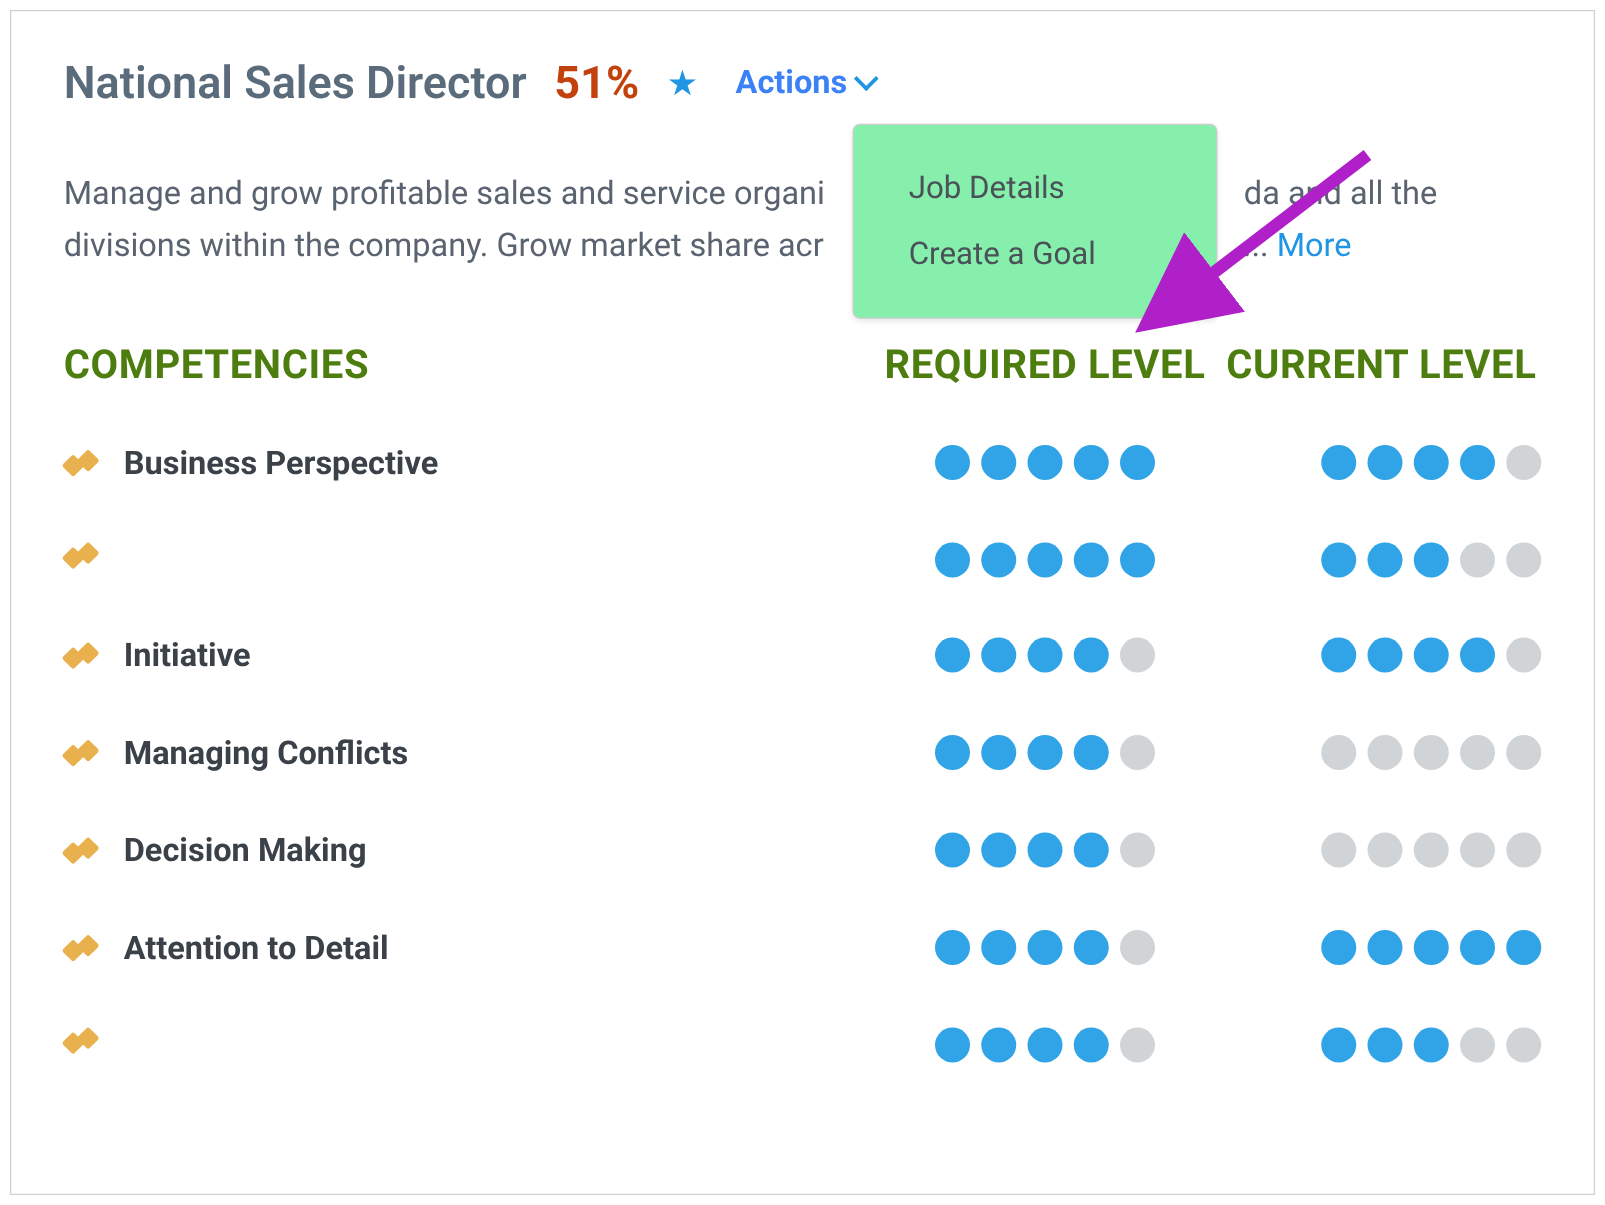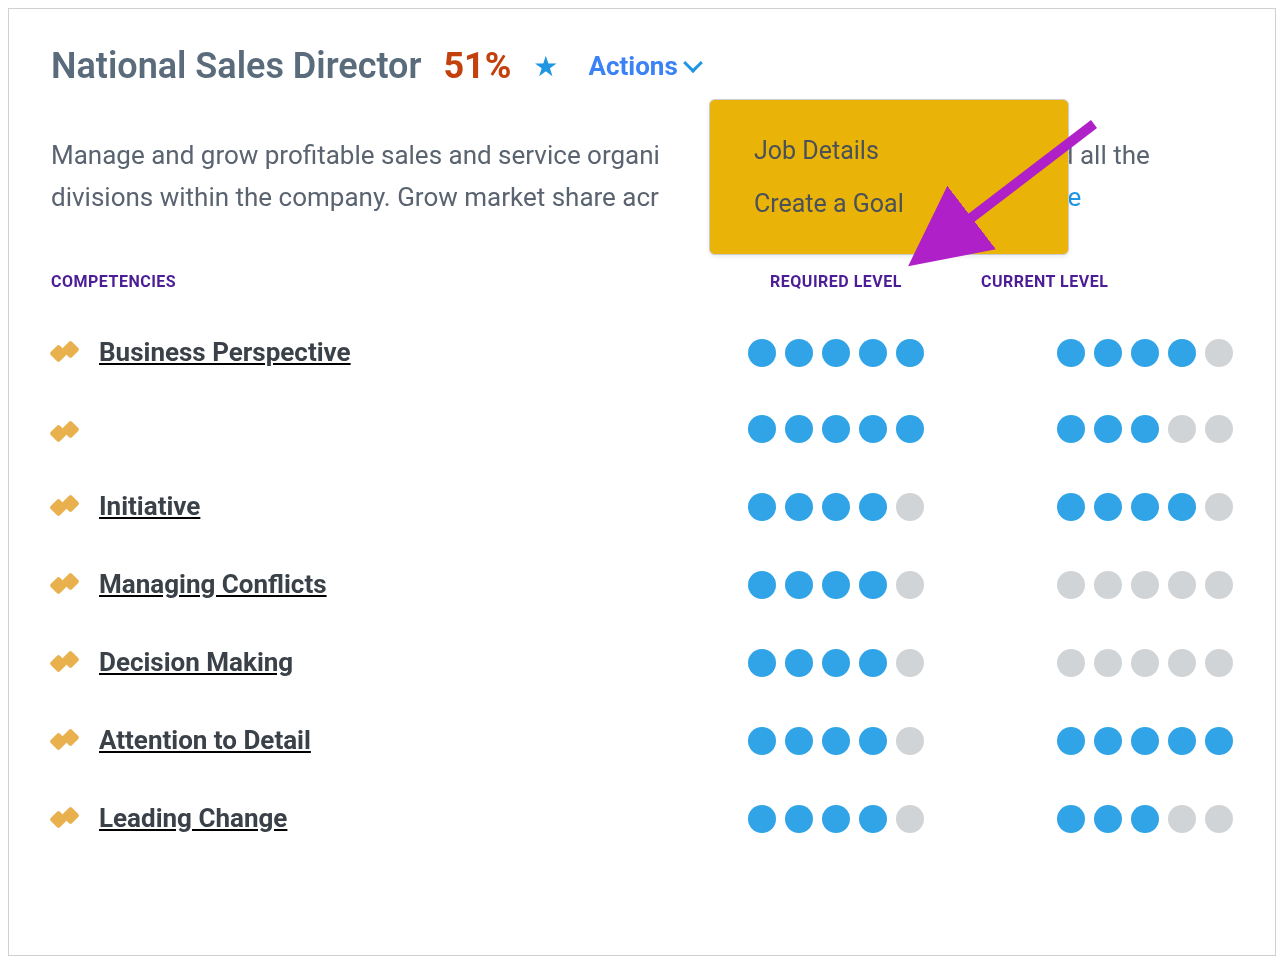--- a/index.html
+++ b/index.html
@@ -79,30 +79,29 @@
     }
     .col-required {
       flex: 0 0 290px;
       text-align: center;
     }
     .col-current {
       flex: 1;
       text-align: left;
     }
     .table-header-label {
-      font-size: 16px;
+      font-size: 32px;
       font-weight: 700;
-      color: #4c1d95;
+      color: #4d7c0f;
       letter-spacing: 0.5px;
     }
     .competency-row {
       display: flex;
-      align-items: flex-end;
+      align-items: flex-start;
       margin-bottom: 48px;
-      text-decoration: underline;
     }
     .competency-name-cell {
       display: flex;
       align-items: center;
       gap: 18px;
       flex: 0 0 640px;
     }
     .diamond-icon {
       display: inline-flex;
       position: relative;
@@ -149,23 +148,23 @@
       height: 28px;
       border-radius: 50%;
       background: #d1d4d7;
     }
     .dot.filled {
       background: #30a4e6;
     }
     .dropdown-menu {
       position: absolute;
       top: 90px;
-      left: 700px;
-      width: 360px;
-      background: #eab308;
+      left: 673px;
+      width: 292px;
+      background: #86efac;
       border: 1px solid #ccc;
       border-radius: 6px;
       box-shadow: 0 2px 4px rgba(0,0,0,0.08);
       padding: 24px 0;
       z-index: 10;
     }
     .dropdown-item {
       padding: 12px 44px;
       font-size: 25px;
       color: #4a5159;
@@ -327,21 +326,20 @@
           <span class="dot filled"></span>
           <span class="dot filled"></span>
           <span class="dot filled"></span>
           <span class="dot filled"></span>
           <span class="dot filled"></span>
         </div>
       </div>
       <div class="competency-row">
         <div class="competency-name-cell">
           <span class="diamond-icon"></span>
-          <span class="competency-name">Leading Change</span>
         </div>
         <div class="dots-cell-required">
           <span class="dot filled"></span>
           <span class="dot filled"></span>
           <span class="dot filled"></span>
           <span class="dot filled"></span>
           <span class="dot"></span>
         </div>
         <div class="dots-cell-current">
           <span class="dot filled"></span>

